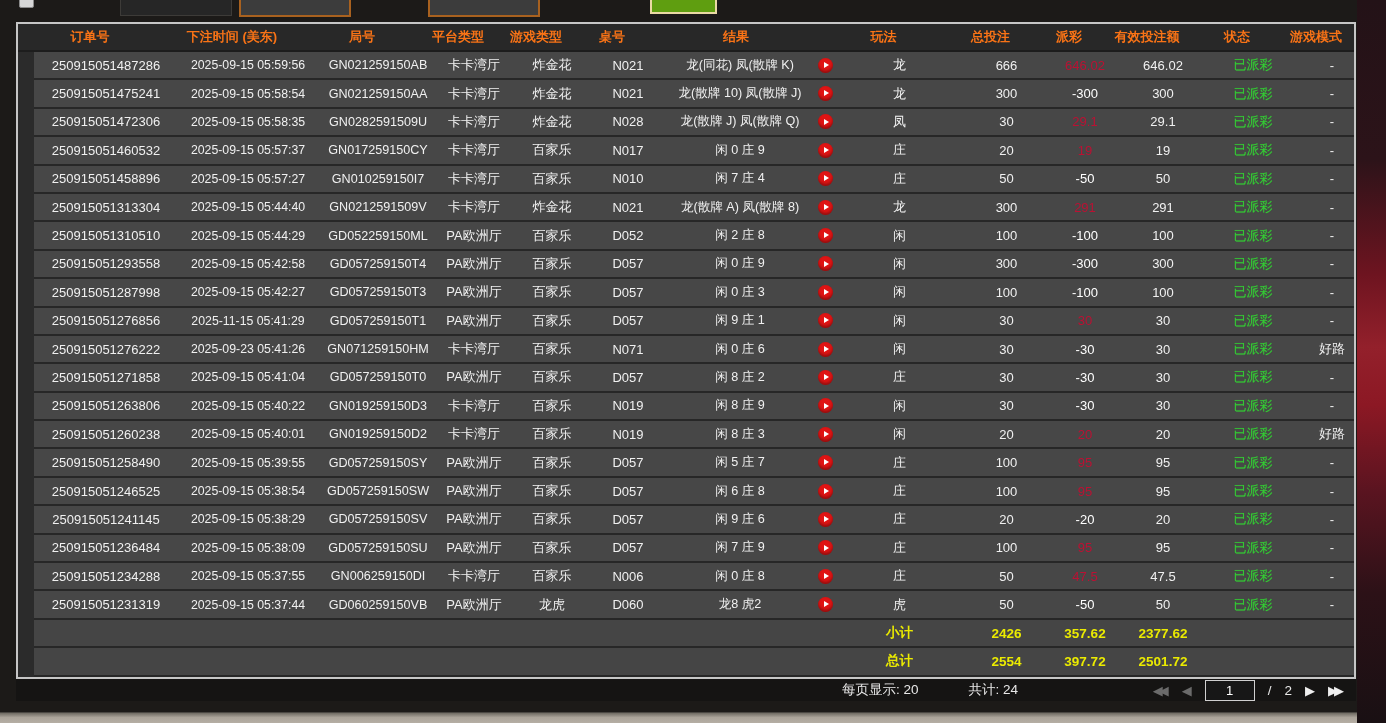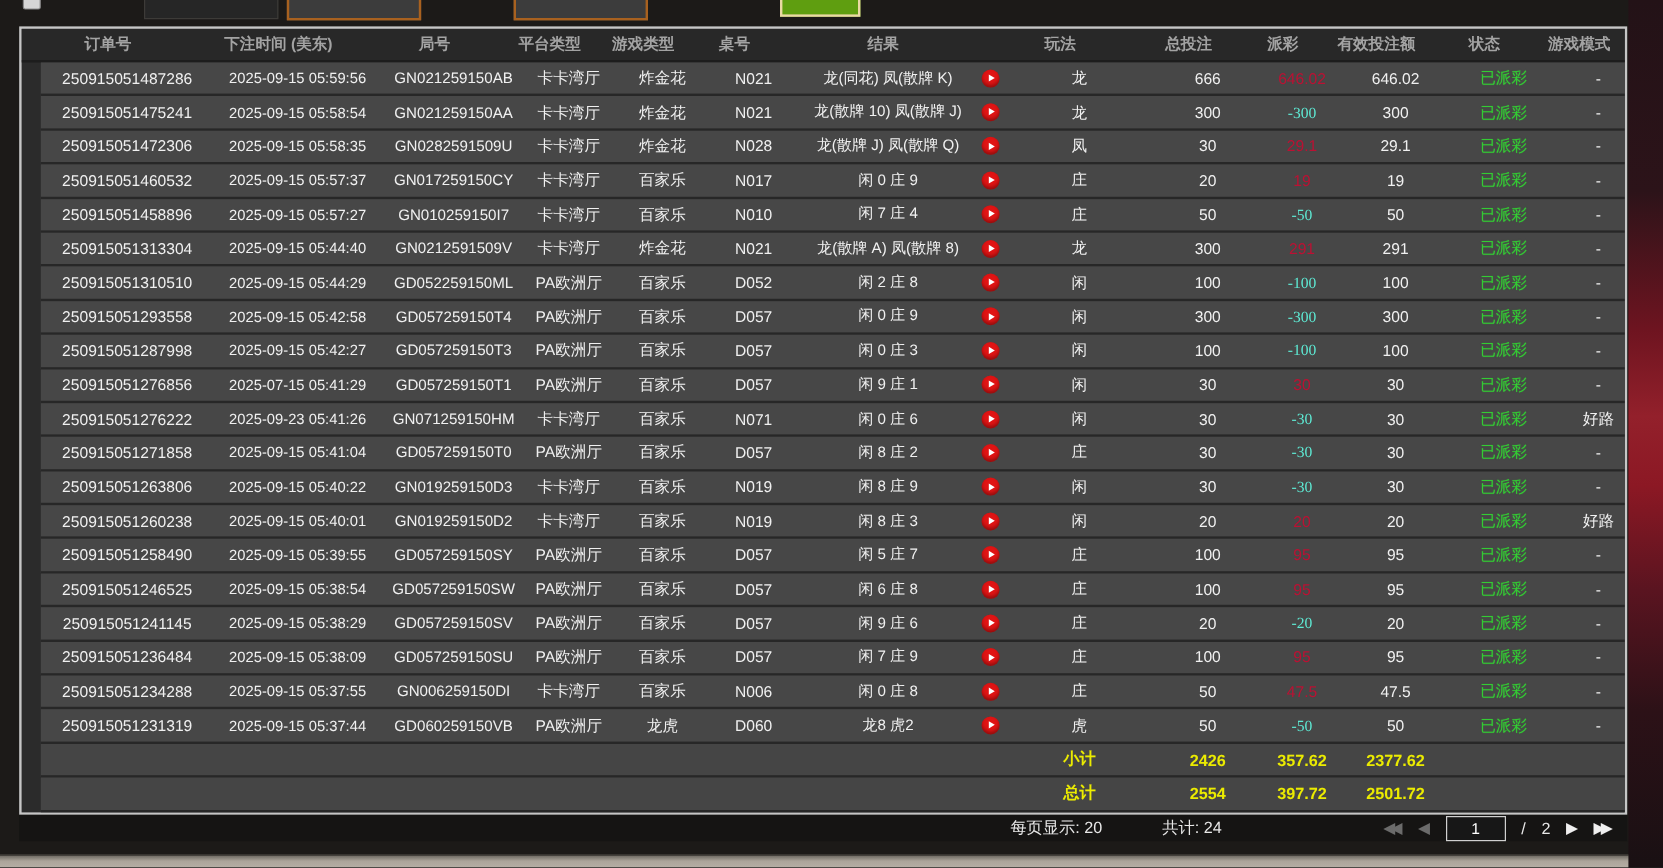--- a/index.html
+++ b/index.html
@@ -23,35 +23,35 @@
 
   
   .panel { position:absolute; left:16px; top:22px; width:1340px; height:657px;
            border:2px solid #c6c6c6; background:#2b2b2b; overflow:hidden; }
   .trow, .thead {
     display:grid;
     grid-template-columns:144px 140px 120px 72px 84px 68px 180px 115px 99px 58px 98px 82px 76px;
     align-items:center;
   }
   .thead { height:28px; background:#282828; border-bottom:2px solid #1d1d1d; }
-  .thead .cell { color:#a3a3a3; font-weight:bold; font-size:13px; text-align:center; }
+  .thead .cell { color:#f97316; font-weight:bold; font-size:13px; text-align:center; }
   .trow { height:28.4px; background:#474747; border-bottom:2px solid #272727;margin-left:16px; }
   .cell { text-align:center; font-size:13px; color:#f0f0f0; white-space:nowrap; overflow:visible; }
   .trow .cell:nth-child(2){ font-size:12.3px; }
   .trow .cell:nth-child(3){ font-size:12.6px; }
   .result-cell { display:flex; align-items:center; }
   .result-text { flex:1; text-align:center; font-size:12.6px; }
   .play-icon { width:15px; height:15px; border-radius:50%; background:#e01414;
                position:relative; margin-right:9px; flex:0 0 15px; cursor:pointer;
                box-shadow:inset 0 -2px 3px rgba(0,0,0,.35); }
   .play-icon::after { content:''; position:absolute; left:6px; top:4.2px;
                border-left:5px solid #fff; border-top:3.4px solid transparent;
                border-bottom:3.4px solid transparent; }
   .pos { color:#bb1133; }
-  .neg { color:#5eead4;font-family:Liberation Serif, serif; }
+  .neg { color:#ffffff; }
   .status-cell { color:#33cc33; text-shadow:0 0 1px rgba(51,204,51,.5); }
   .totals { background:#454545; }
   .totals .cell { color:#ebeb00; font-weight:bold; font-size:13.5px; }
 
   
   .pagbar { position:absolute; left:16px; top:679px; width:1340px; height:22px;
             background:#151413; display:flex; align-items:center; font-size:13.5px; color:#e8e8e8; }
   .per-page { margin-left:826px; }
   .total-count { margin-left:50px; }
   .pagnav { margin-left:auto; margin-right:12px; display:flex; align-items:center; gap:13px; }
@@ -255,21 +255,21 @@
         </div>
         <div class="cell">闲</div>
         <div class="cell">100</div>
         <div class="cell neg">-100</div>
         <div class="cell">100</div>
         <div class="cell status-cell">已派彩</div>
         <div class="cell">-</div>
       </div>
       <div class="trow">
         <div class="cell">250915051276856</div>
-        <div class="cell">2025-07-15 05:41:29</div>
+        <div class="cell">2025-11-15 05:41:29</div>
         <div class="cell">GD057259150T1</div>
         <div class="cell">PA欧洲厅</div>
         <div class="cell">百家乐</div>
         <div class="cell">D057</div>
         <div class="cell result-cell">
           <span class="result-text">闲 9 庄 1</span>
           <span class="play-icon"></span>
         </div>
         <div class="cell">闲</div>
         <div class="cell">30</div>

